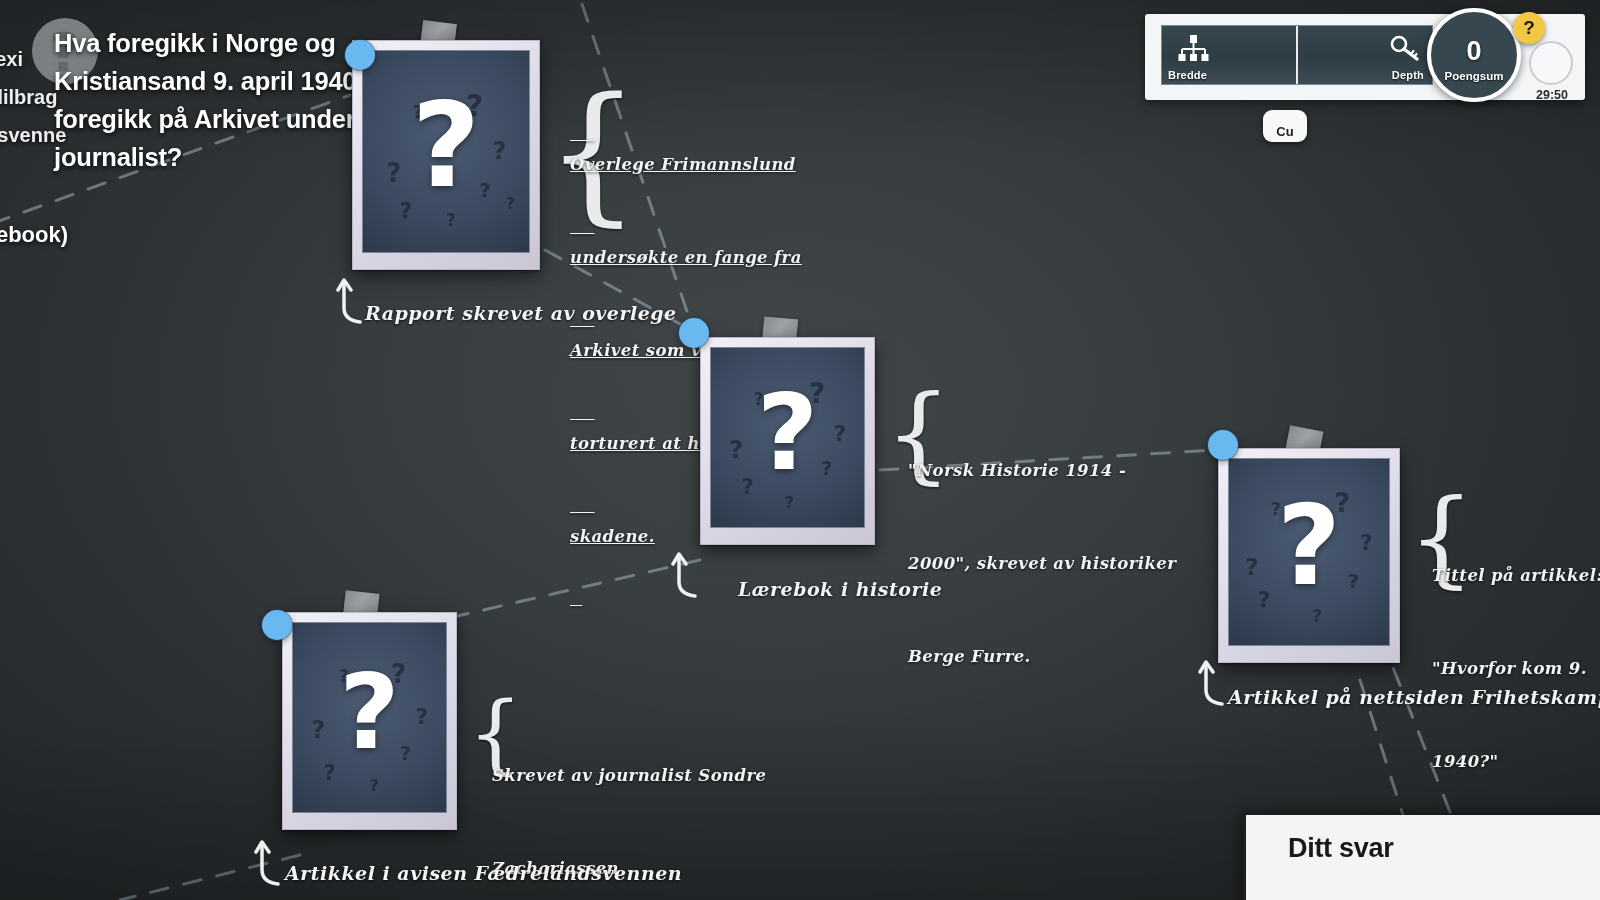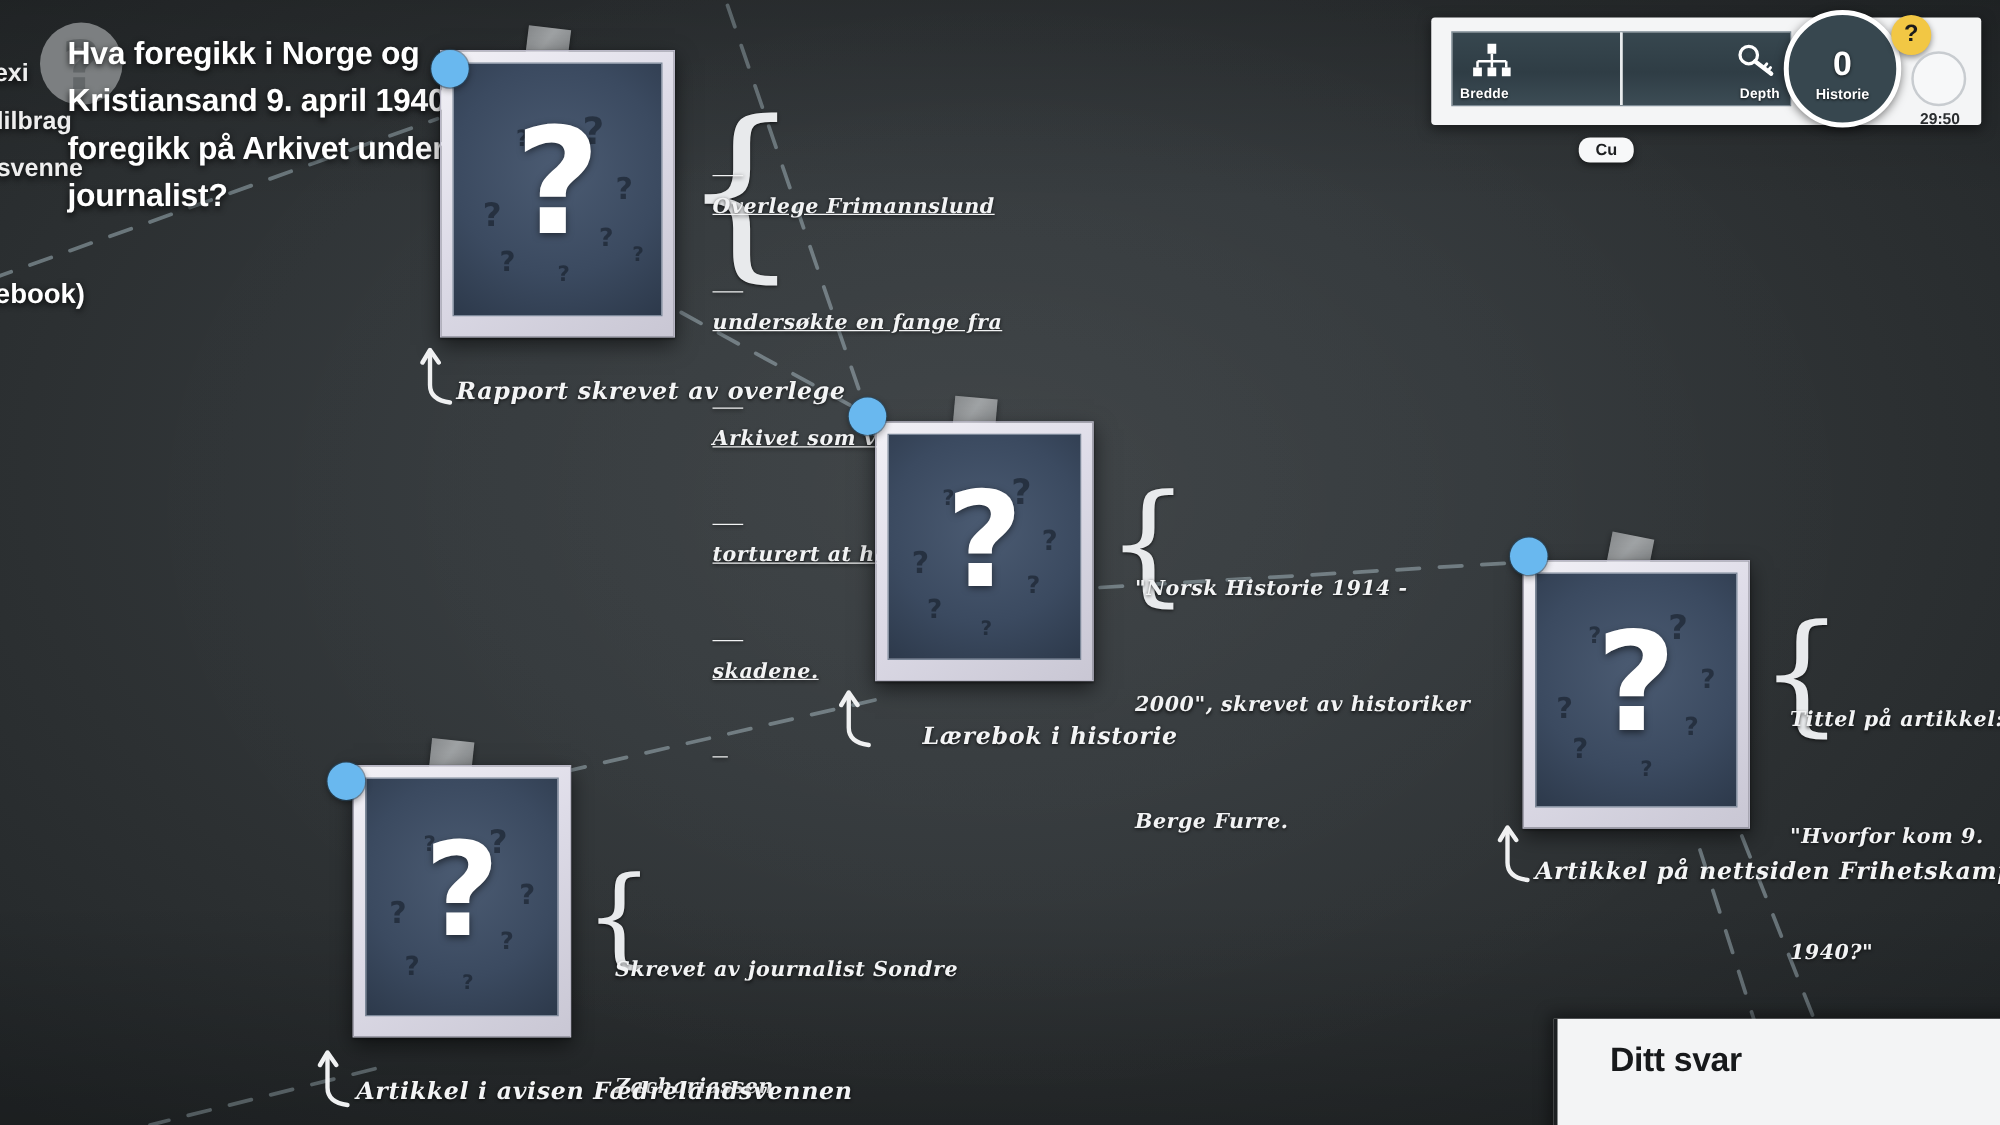--- a/index.html
+++ b/index.html
@@ -258,21 +258,21 @@
     text-align: center;
     color: #2a2d2f;
     font-family: "Liberation Sans", sans-serif;
     font-weight: bold;
     font-size: 12.5px;
   }
   #cu-tab {
     position: absolute;
     left: 1263px; top: 110px;
     min-width: 44px;
-    padding: 2px 11px 3px 11px;
+    padding: 14px 11px 3px 11px;
     background: #f7f8f9;
     border-radius: 9px;
     color: #1d1f21;
     font-family: "Liberation Sans", sans-serif;
     font-weight: bold;
     font-size: 13px;
     text-align: center;
     box-shadow: 0 2px 6px rgba(0,0,0,0.55);
   }
 
@@ -469,21 +469,21 @@
           <circle cx="11" cy="10" r="2.4" fill="#37474f"></circle>
           <path d="M 16 15 L 29 25" stroke="#ffffff" stroke-width="3.4" stroke-linecap="round"></path>
           <path d="M 23 20 L 25.5 17 M 26 23 L 28.5 20" stroke="#ffffff" stroke-width="2.2" stroke-linecap="round"></path>
         </svg>
         <span class="hud-label">Depth</span>
       </div>
     </div>
 
     <div id="score-circle">
       <div id="score-value">0</div>
-      <div id="score-label">Historie</div>
+      <div id="score-label">Poengsum</div>
     </div>
 
     <div id="help-badge">?</div>
     <div id="timer-ring"></div>
     <div id="timer-text">29:50</div>
   </div>
 
   <div id="cu-tab">Cu</div>
 
   <div id="answer-panel">

